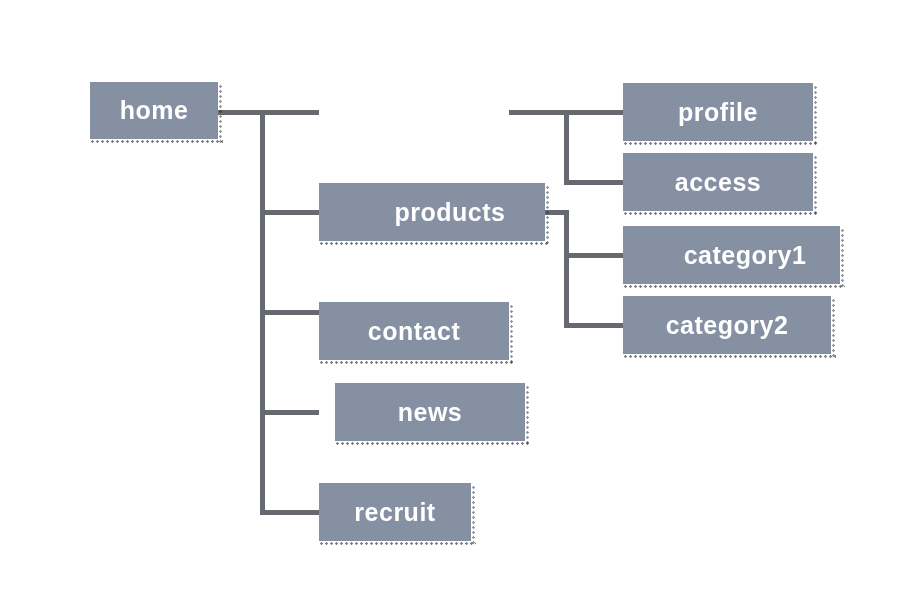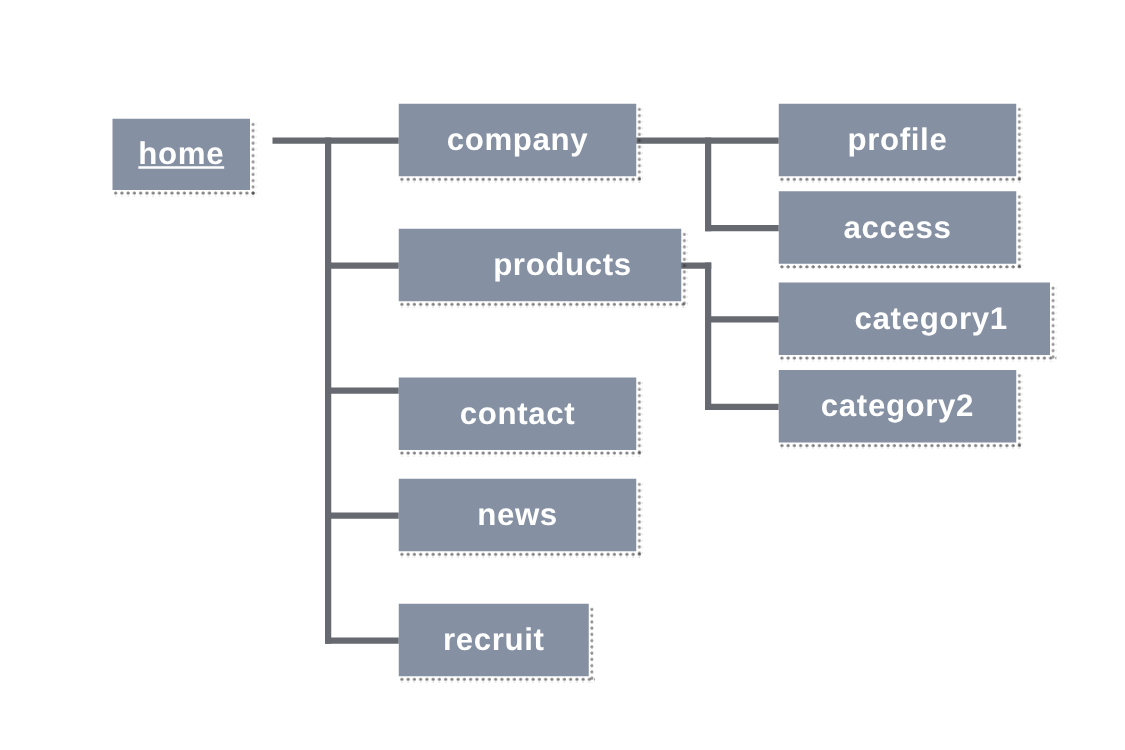--- a/index.html
+++ b/index.html
@@ -36,30 +36,30 @@
   .node::before{
     content:"";
     position:absolute;
     top:3px;bottom:-5px;right:-5px;width:4px;
     background-image:radial-gradient(circle at 1.5px 1.5px, rgba(25,25,28,.45) 1px, rgba(0,0,0,0) 1.5px);
     background-size:4px 5px;
   }
   .edge{position:absolute;background:var(--line);}
 
   
-  #n-home     {left:90px; top:95px; width:110px;height:57px;text-decoration:underline;}
+  #n-home     {left:90px; top:82px; width:128px;height:57px;}
   #n-company  {left:319px;top:83px; width:190px;height:58px;}
   #n-products {left:319px;top:183px;width:190px;height:58px;padding-left:36px;}
   #n-contact  {left:319px;top:283px;width:190px;height:58px;margin-top:19px;}
-  #n-news     {left:319px;top:383px;width:190px;height:58px;}
+  #n-news     {left:335px;top:383px;width:190px;height:58px;}
   #n-recruit  {left:319px;top:483px;width:152px;height:58px;}
   #n-profile  {left:623px;top:83px; width:190px;height:58px;}
   #n-access   {left:623px;top:153px;width:190px;height:58px;}
   #n-category1{left:623px;top:226px;width:190px;height:58px;padding-left:27px;}
-  #n-category2{left:623px;top:296px;width:190px;height:58px;}
+  #n-category2{left:623px;top:296px;width:208px;height:58px;}
 
   
   #e-home-company   {left:218px;top:110px;width:101px;height:5px;}
   #e-trunk-home     {left:260px;top:110px;width:5px;  height:405px;}
   #e-branch-products{left:260px;top:210px;width:59px; height:5px;}
   #e-branch-contact {left:260px;top:310px;width:59px; height:5px;}
   #e-branch-news    {left:260px;top:410px;width:59px; height:5px;}
   #e-branch-recruit {left:260px;top:510px;width:59px; height:5px;}
   #e-company-profile{left:509px;top:110px;width:114px;height:5px;}
   #e-trunk-company  {left:564px;top:110px;width:5px;  height:75px;}
@@ -82,21 +82,20 @@
   <div class="edge" id="e-branch-recruit"></div>
   <div class="edge" id="e-company-profile"></div>
   <div class="edge" id="e-trunk-company"></div>
   <div class="edge" id="e-branch-access"></div>
   <div class="edge" id="e-products-out"></div>
   <div class="edge" id="e-trunk-products"></div>
   <div class="edge" id="e-branch-cat1"></div>
   <div class="edge" id="e-branch-cat2"></div>
 
   <div class="node" id="n-home">home</div>
-  <div class="node" id="n-company">company</div>
   <div class="node" id="n-products">products</div>
   <div class="node" id="n-contact">contact</div>
   <div class="node" id="n-news">news</div>
   <div class="node" id="n-recruit">recruit</div>
   <div class="node" id="n-profile">profile</div>
   <div class="node" id="n-access">access</div>
   <div class="node" id="n-category1">category1</div>
   <div class="node" id="n-category2">category2</div>
 
 </div>

